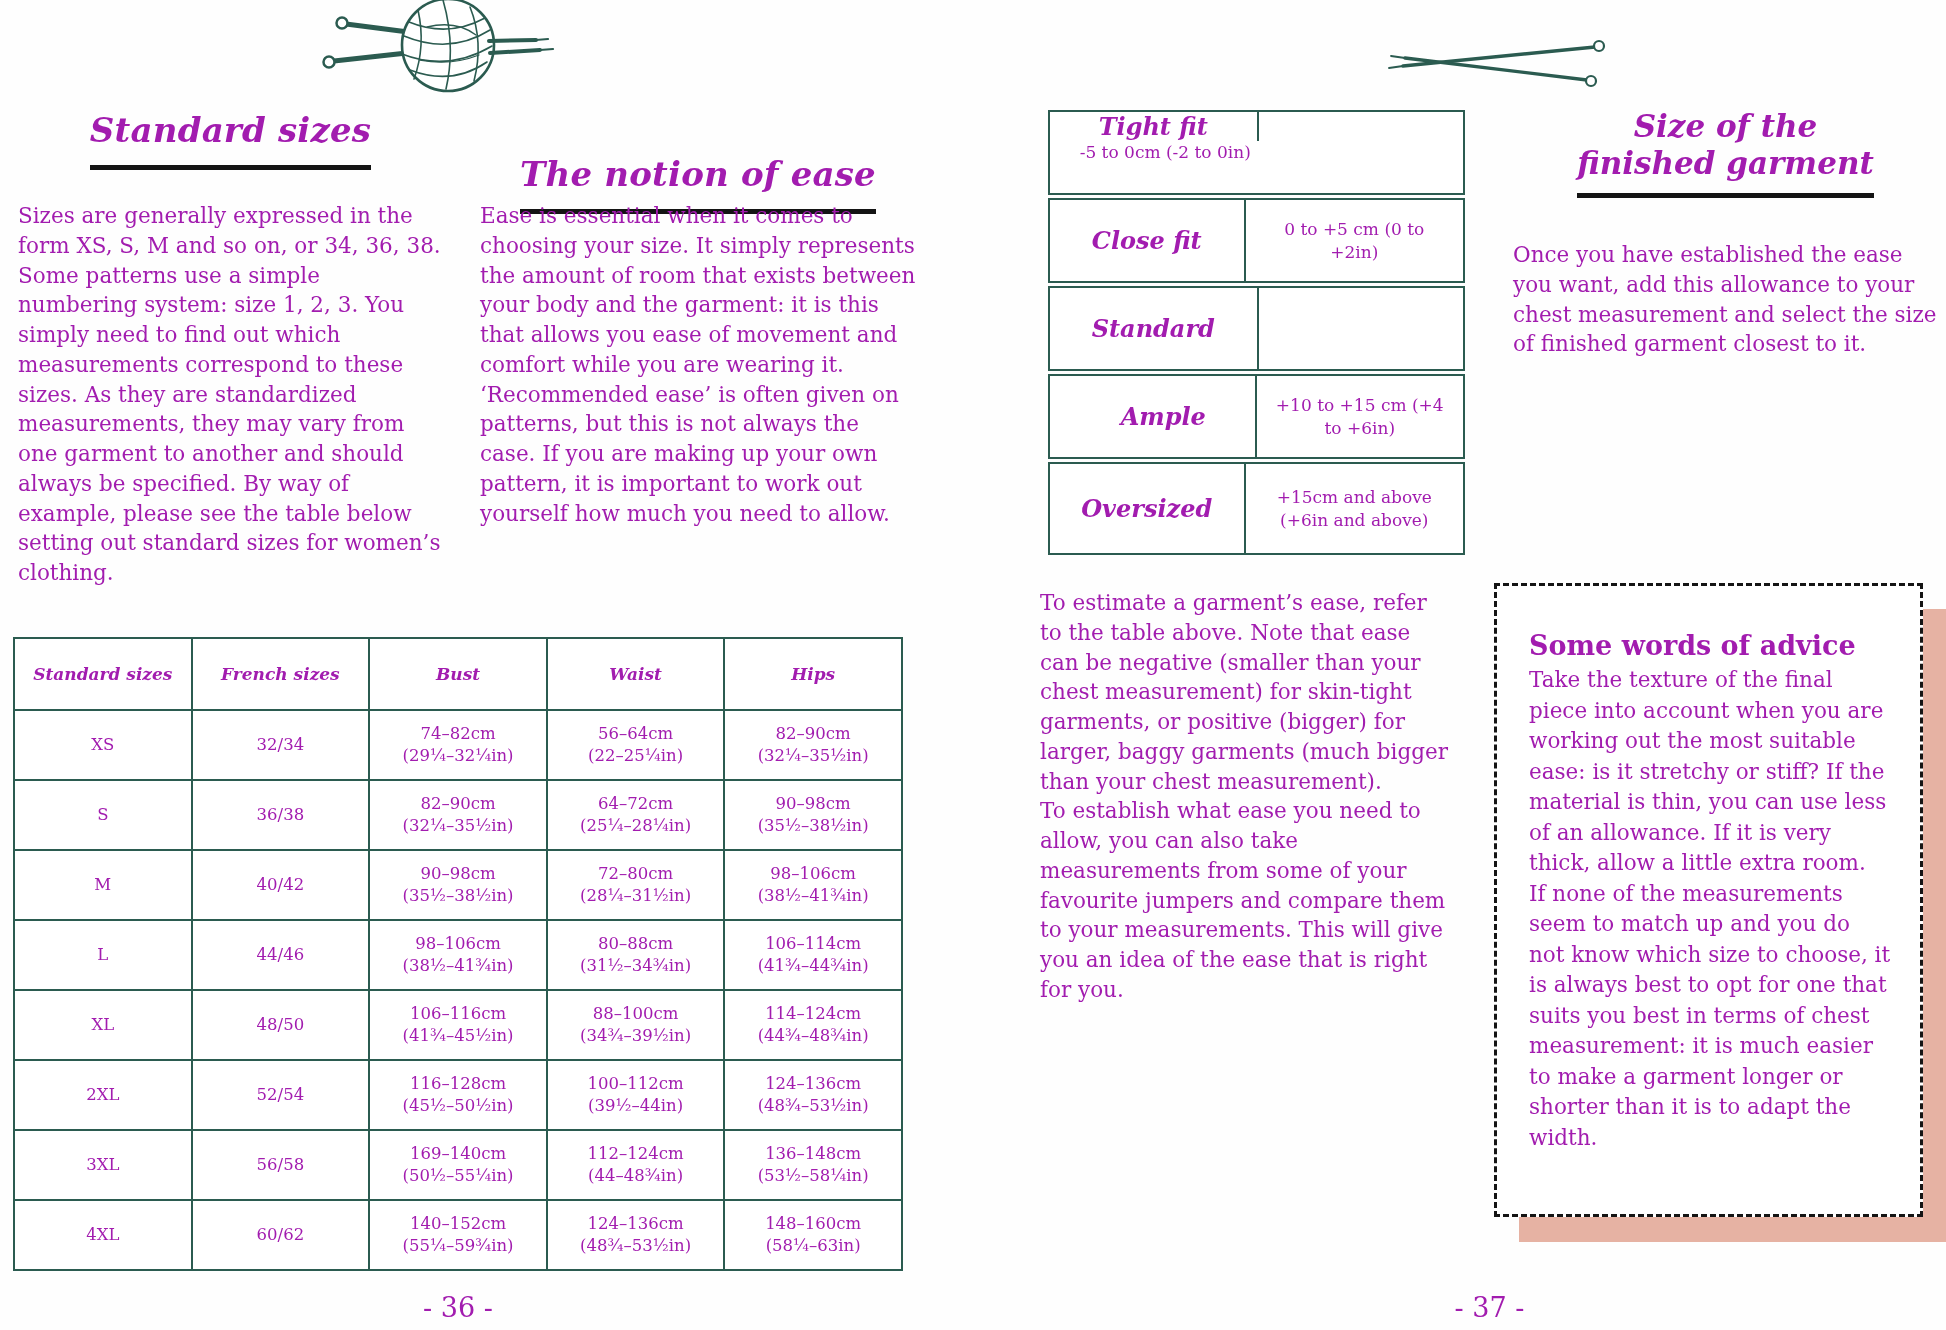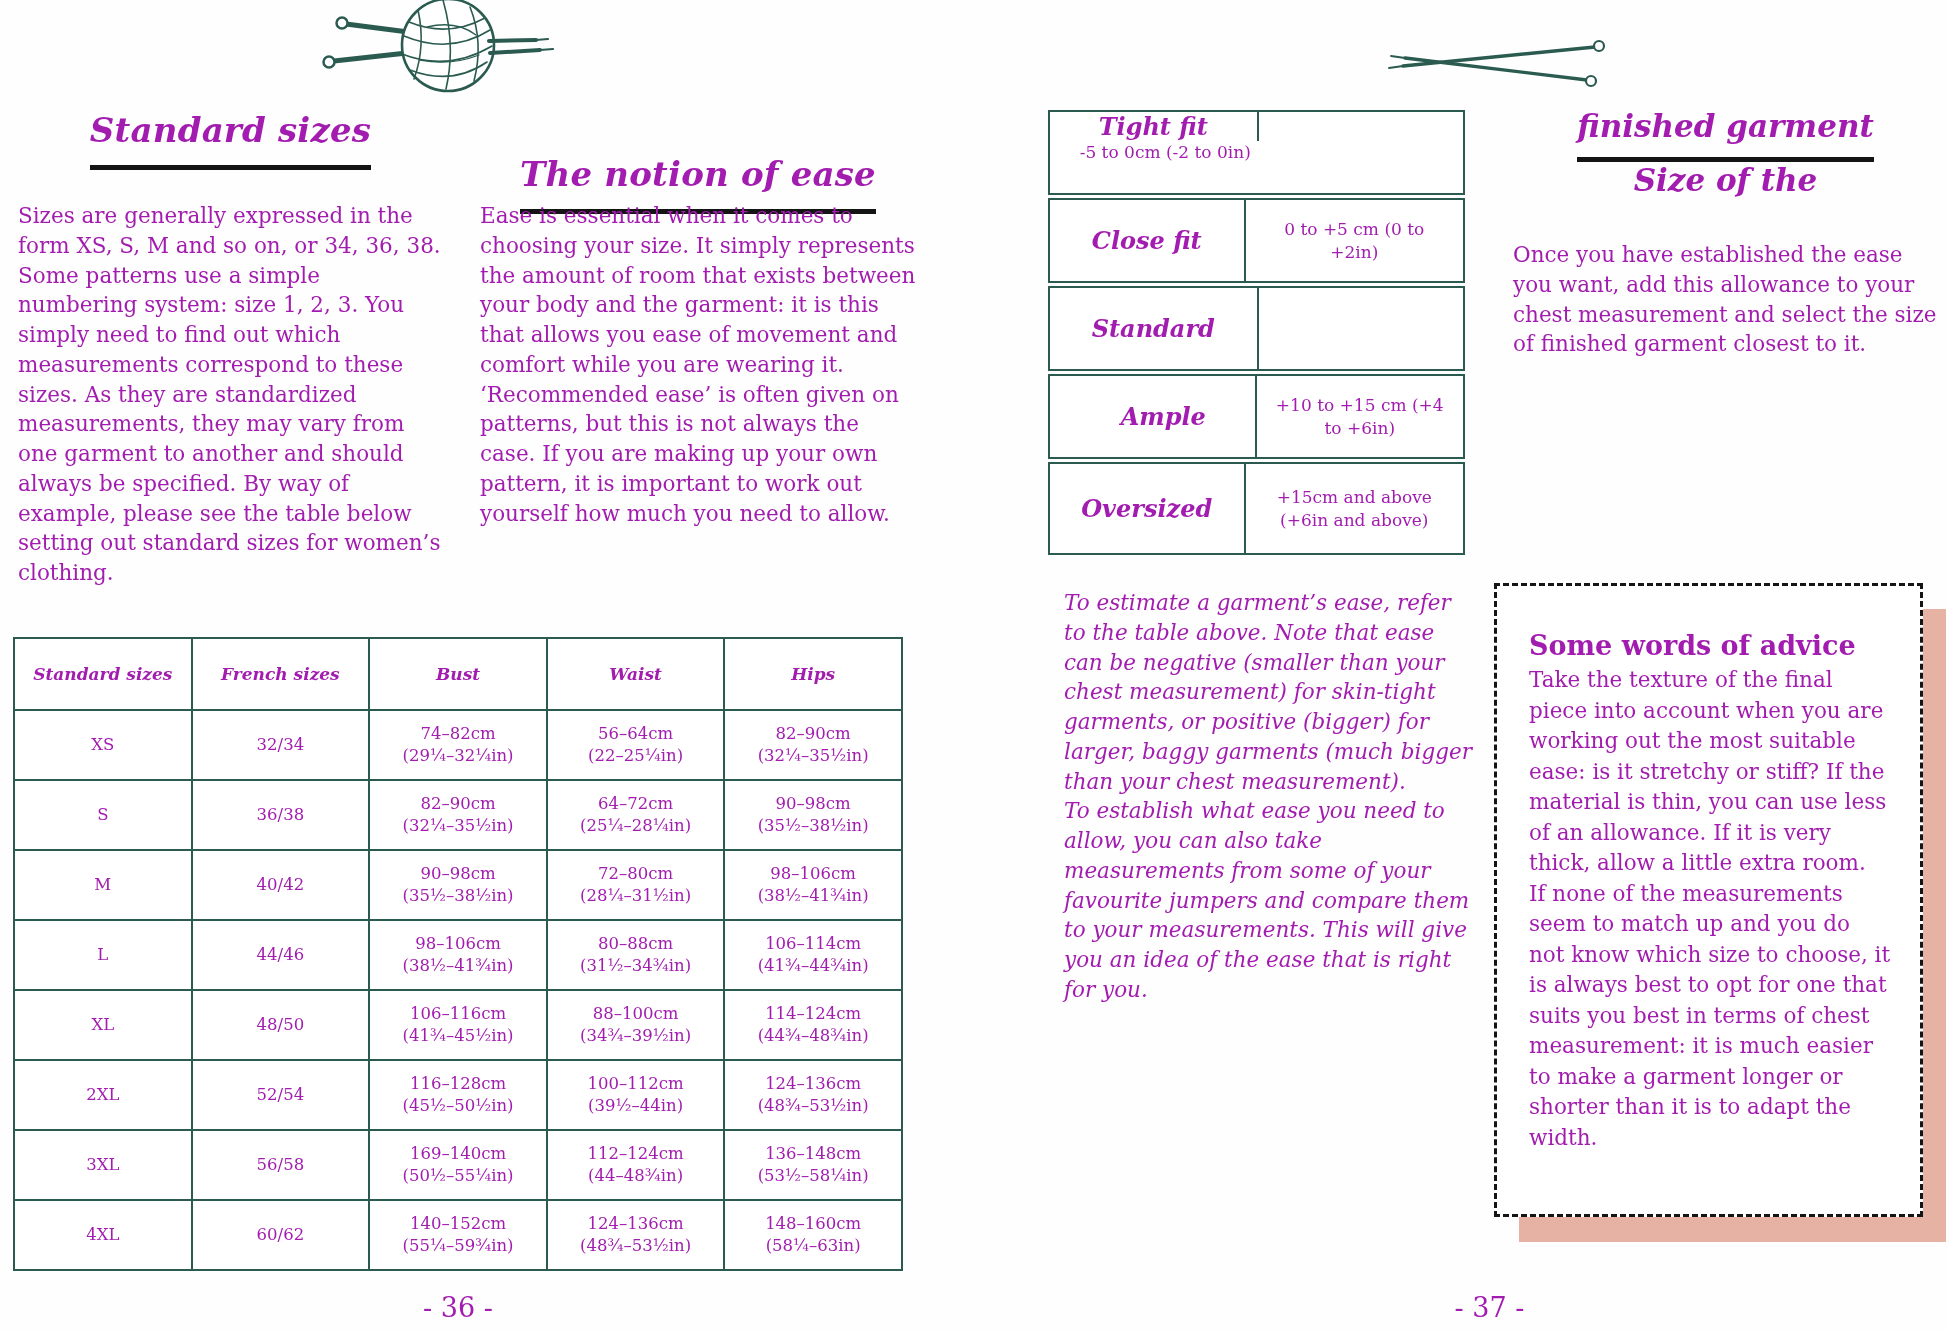--- a/index.html
+++ b/index.html
@@ -254,28 +254,28 @@
         <div class="fit-label">Ample</div>
         <div class="fit-value">+10 to +15 cm (+4 to +6in)</div>
       </div>
       <div class="fit-row" style="min-height: 93px;">
         <div class="fit-label">Oversized</div>
         <div class="fit-value">+15cm and above (+6in and above)</div>
       </div>
     </div>
 
   <div class="fin-title">
+    <div>Size of the</div>
     <div><span class="u2">finished garment</span></div>
-    <div>Size of the</div>
   </div>
   <div class="para" style="left:1513px; top:240px; width:428px;">
     <p>Once you have established the ease you want, add this allowance to your chest measurement and select the size of finished garment closest to it.</p>
   </div>
 
-  <div class="para" style="left:1064px; top:588px; width:412px;font-style:italic;">
+  <div class="para" style="left:1040px; top:588px; width:412px;">
     <p>To estimate a garment’s ease, refer to the table above. Note that ease can be negative (smaller than your chest measurement) for skin-tight garments, or positive (bigger) for larger, baggy garments (much bigger than your chest measurement).</p>
     <p>To establish what ease you need to allow, you can also take measurements from some of your favourite jumpers and compare them to your measurements. This will give you an idea of the ease that is right for you.</p>
   </div>
 
   <div class="advice-shadow"></div>
   <div class="advice-box">
     <h3 class="advice-title">Some words of advice</h3>
     <div class="advice-text">
       <p>Take the texture of the final piece into account when you are working out the most suitable ease: is it stretchy or stiff? If the material is thin, you can use less of an allowance. If it is very thick, allow a little extra room.</p>
       <p>If none of the measurements seem to match up and you do not know which size to choose, it is always best to opt for one that suits you best in terms of chest measurement: it is much easier to make a garment longer or shorter than it is to adapt the width.</p>

